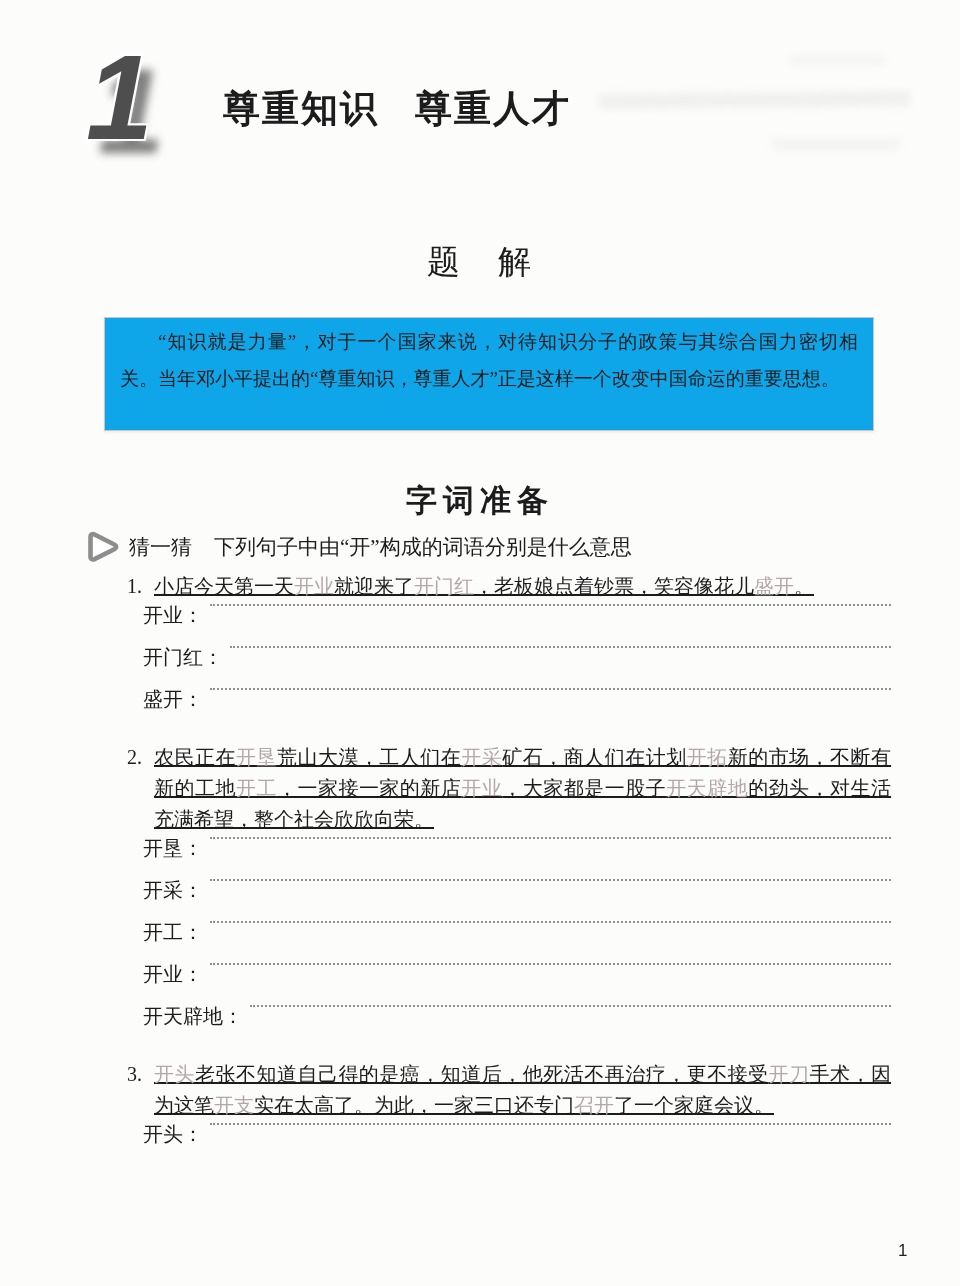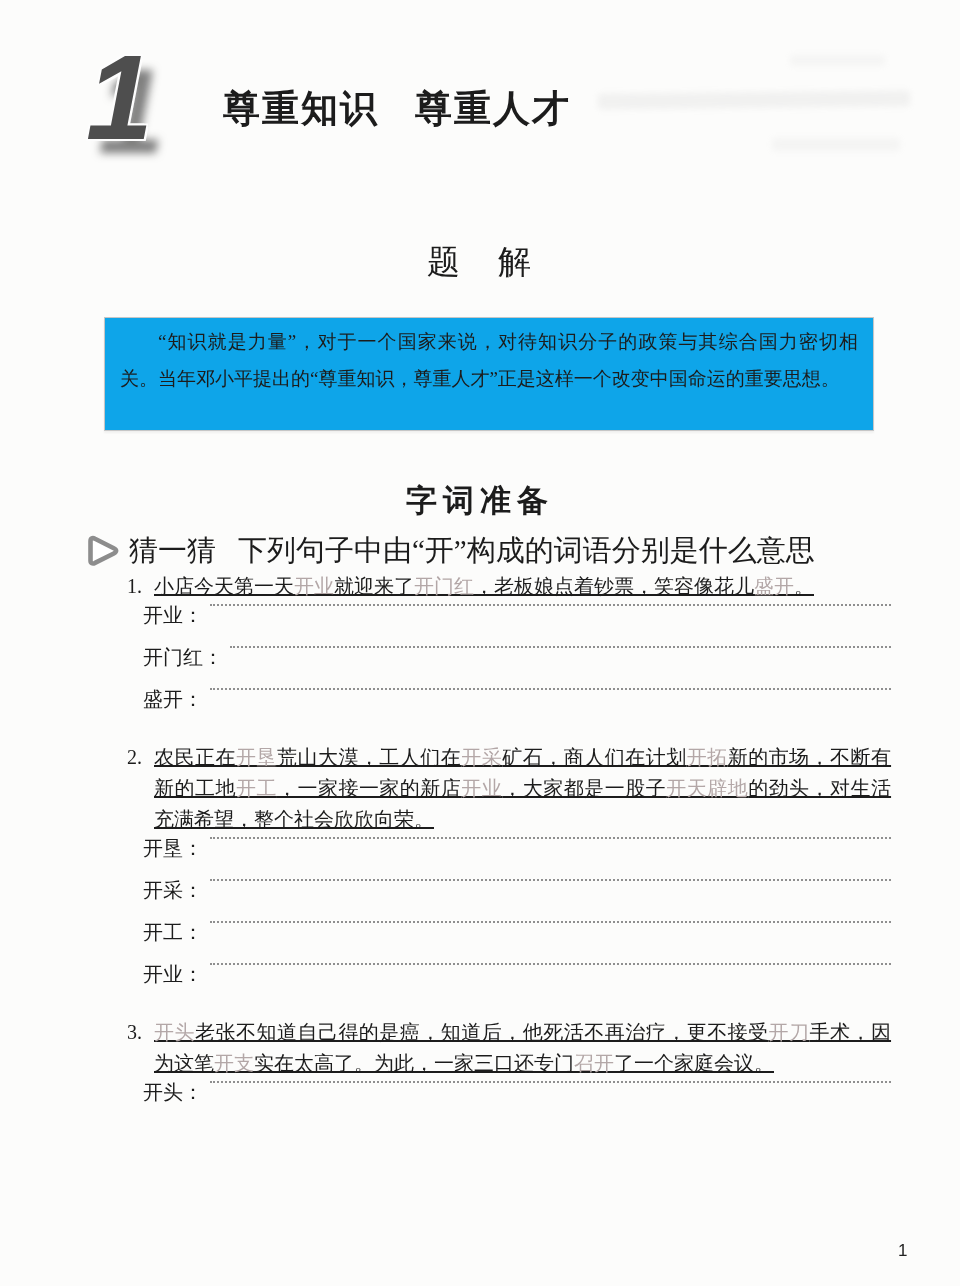--- a/index.html
+++ b/index.html
@@ -58,21 +58,21 @@
     font-size:19px;line-height:37px;text-indent:2em;text-align:justify;
   }
   .zici-title{
     position:absolute;left:0;top:480px;width:100%;
     text-align:center;
     font-size:31px;letter-spacing:6px;font-weight:600;
   }
   .guess-row{
     position:absolute;left:83px;top:531px;width:812px;
     display:flex;align-items:center;
-    font-size:29px;
+    font-size:21px;
   }
   .guess-icon{width:37px;height:32px;margin-right:9px;flex:none;display:inline-flex;}
   .guess-label{margin-right:22px;white-space:nowrap;}
   .guess-prompt{white-space:nowrap;}
 
   .exercises{position:absolute;left:127px;top:571px;width:764px;}
   .sentence{display:flex;font-size:20px;line-height:31px;}
   .sentence .num{width:27px;flex:none;}
   .sentence .text{flex:1;text-align:justify;text-decoration:underline;}
   .hl{color:var(--hl);}
@@ -163,20 +163,24 @@
           <span class="blank-line"></span>
         </div>
         <div class="blank-row">
           <span class="blank-label">开工：</span>
           <span class="blank-line"></span>
         </div>
         <div class="blank-row">
           <span class="blank-label">开业：</span>
           <span class="blank-line"></span>
         </div>
+        <div class="blank-row">
+          <span class="blank-label">开天辟地：</span>
+          <span class="blank-line"></span>
+        </div>
       </div>
     </div>
 
     <div class="exercise">
       <div class="sentence">
         <span class="num">3.</span>
         <span class="text"><span class="hl">开头</span><span>老张不知道自己得的是癌，知道后，他死活不再治疗，更不接受</span><span class="hl">开刀</span><span>手术，因为这笔</span><span class="hl">开支</span><span>实在太高了。为此，一家三口还专门</span><span class="hl">召开</span><span>了一个家庭会议。</span></span>
       </div>
       <div class="blanks">
         <div class="blank-row">

